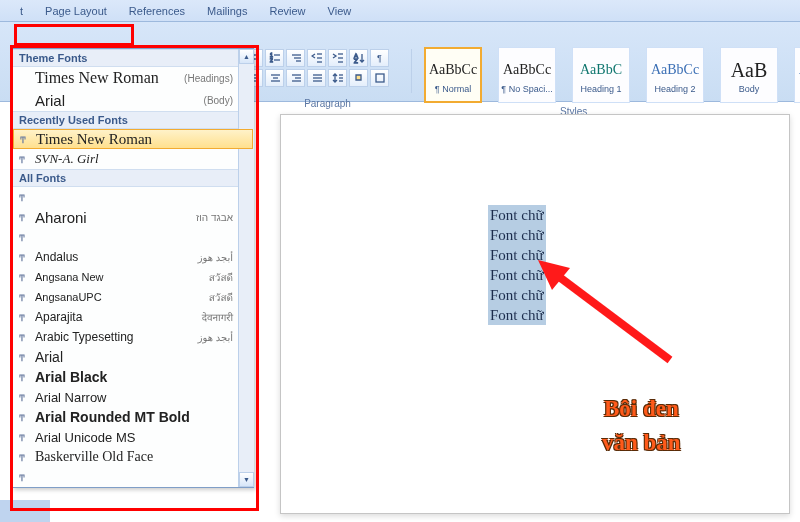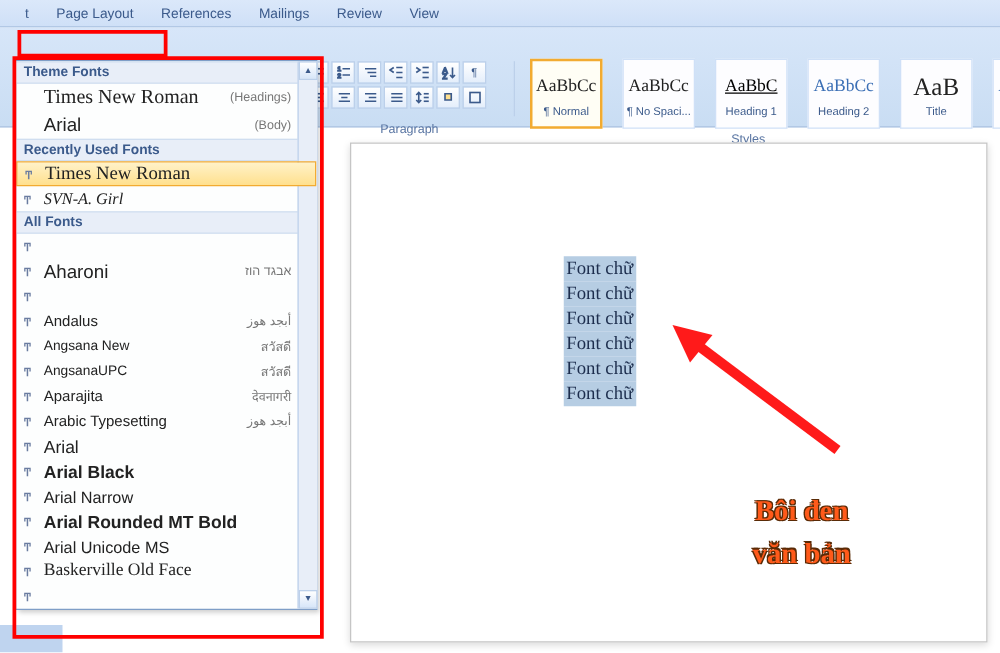--- a/index.html
+++ b/index.html
@@ -27,40 +27,40 @@
   .para-row { display: flex; gap: 2px; }
   .para-row .tinybtn { width: 19px; }
   .group-label { position: absolute; bottom: -16px; font-size: 10px; color: #5a76a3; width: 100%; text-align: center; }
 
   
   .styles-group { position: absolute; left: 424px; top: 25px; display: flex; gap: 16px; }
   .style-item { width: 58px; height: 56px; border: 1px solid #cfe0f7; background: #fdfdff; display: flex; flex-direction: column; align-items: center; justify-content: center; font-size: 10px; color: #4b4b4b; }
   .style-item.sel { border: 2px solid #f2ab31; background: #fffef5; }
   .style-item .preview { font-size: 14px; height: 28px; display: flex; align-items: center; font-family: "Times New Roman", serif; color: #222; }
   .style-item .lbl { font-size: 9px; color: #3b5a8b; }
-  .styles-caption { position: absolute; left: 560px; top: 84px; font-size: 10px; color: #5a76a3; margin-left: 25px; }
+  .styles-caption { position: absolute; left: 560px; top: 84px; font-size: 10px; color: #5a76a3; }
 
   
   .font-dropdown { position: absolute; left: 12px; top: 48px; width: 242px; background: #fdfefe; border: 1px solid #7f9ec7; box-shadow: 2px 2px 4px rgba(0,0,0,.2); z-index: 30; }
   .red-box-dd { position: absolute; left: 10px; top: 45px; width: 249px; height: 466px; border: 3px solid #ff0000; z-index: 45; pointer-events: none; }
   .scrollbar { position: absolute; right: -1px; top: 0; width: 16px; height: 100%; background: #e8eef8; border-left: 1px solid #bcd0ea; }
   .scroll-arrow { height: 15px; background: linear-gradient(#fff,#d7e6f9); border: 1px solid #bcd0ea; font-size: 7px; display: flex; align-items: center; justify-content: center; color: #3b5a8b; }
   .scroll-arrow.dn { position: absolute; bottom: 0; width: 100%; }
   .fd-section { background: #e8eef8; color: #3b5a8b; font-weight: bold; font-size: 11px; padding: 2px 6px; border-top: 1px solid #d0def0; border-bottom: 1px solid #d0def0; }
   .fd-row { display: flex; align-items: center; height: 20px; padding: 0 6px 0 6px; position: relative; }
   .fd-row.big { height: 22px; }
   .fd-row.hi { background: linear-gradient(#fff2c9,#ffe08e); border: 1px solid #f2ab31; }
   .tt-icon { width: 16px; font-size: 9px; font-weight: bold; color: #6a7ca0; font-family: "Times New Roman", serif; }
   .fd-name { flex: 1; font-size: 13px; color: #222; }
   .fd-hint { font-size: 10px; color: #777; padding-right: 14px; }
 
   
   .page { position: absolute; left: 280px; top: 114px; width: 510px; height: 400px; background: #fff; border: 1px solid #c5c5c5; box-shadow: 0 2px 6px rgba(0,0,0,.15); }
   .sel-text { position: absolute; left: 170px; top: 90px; }
-  .sel-line { background: #b6cde3; color: #1c2d4d; font-family: "Times New Roman", serif; font-size: 15px; padding: 0 2px; line-height: 20px; }
+  .sel-line { background: #b6cde3; color: #1c2d4d; font-family: "Times New Roman", serif; font-size: 15px; padding: 0 2px; line-height: 20px; margin-left: 37px; }
 
   
   .arrow-svg { position: absolute; left: 530px; top: 250px; width: 170px; height: 120px; z-index: 40; pointer-events: none; }
   .anno { position: absolute; left: 602px; top: 392px; font-family: "Comic Sans MS", cursive; font-size: 23px; color: #ff5a1a; font-weight: bold; text-shadow: 1px 1px 0 #5a2b07, -1px -1px 0 #5a2b07, 1px -1px 0 #5a2b07, -1px 1px 0 #5a2b07; line-height: 34px; text-align: center; }
 
   .left-strip { position: absolute; left: 0; top: 500px; width: 50px; height: 22px; background: #bfd4ef; }
 
   svg.icon { width: 12px; height: 12px; stroke: #3b5a8b; fill: none; stroke-width: 1.3; }
 </style>
 </head>
@@ -198,30 +198,30 @@
   <div class="styles-group" id="styles-gallery">
       <div class="style-item sel">
         <div class="preview">AaBbCc</div>
         <div class="lbl">¶ Normal</div>
       </div>
       <div class="style-item">
         <div class="preview">AaBbCc</div>
         <div class="lbl">¶ No Spaci...</div>
       </div>
       <div class="style-item">
-        <div class="preview" style="color: #000000; text-decoration: underline;">AaBbC</div>
+        <div class="preview" style="color: #0f766e;">AaBbC</div>
         <div class="lbl">Heading 1</div>
       </div>
       <div class="style-item">
         <div class="preview" style="color: rgb(59, 111, 181);">AaBbCc</div>
         <div class="lbl">Heading 2</div>
       </div>
       <div class="style-item">
         <div class="preview" style="font-size: 20px;">AaB</div>
-        <div class="lbl">Title</div>
+        <div class="lbl">Body</div>
       </div>
       <div class="style-item">
         <div class="preview" style="font-style: italic; color: rgb(59, 111, 181);">AaBbCc</div>
         <div class="lbl">Subtitle</div>
       </div>
     </div>
   <div class="styles-caption">Styles</div>
 </div>
 
 <div class="red-box-font"></div>

